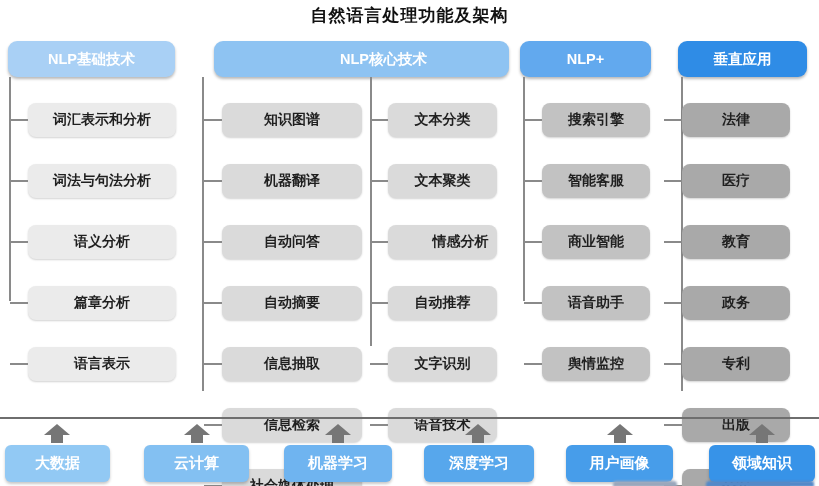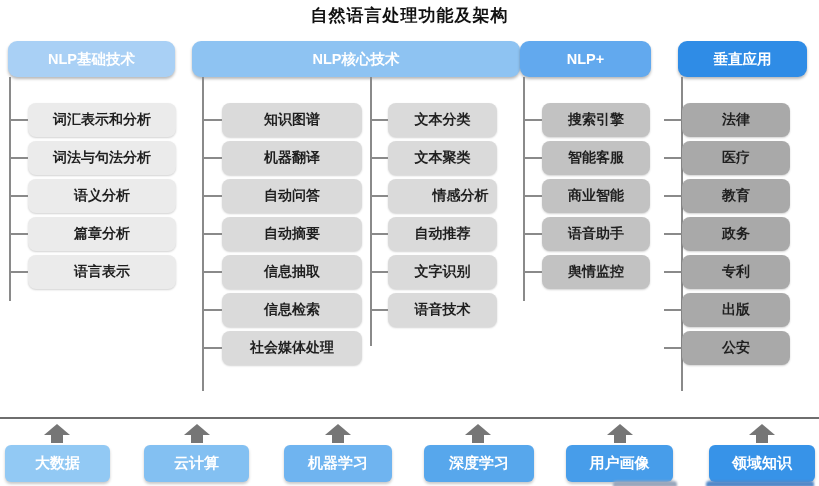--- a/index.html
+++ b/index.html
@@ -12,25 +12,25 @@
     font-size:17px; font-weight:bold; color:#111; letter-spacing:1px;font-family:Liberation Mono, monospace;
   }
   
   .hdr {
     position:absolute; top:41px; height:36px; border-radius:9px;
     color:#fff; font-weight:bold; font-size:14.5px;
     display:flex; align-items:center; justify-content:center;
     box-shadow:0 2px 3px rgba(0,0,0,0.28);
   }
   .hdr1 { left:8px;   width:167px; }
-  .hdr2 { left:192px; width:328px; }
+  .hdr2 { left:214px; width:251px;padding-left:44px; }
   .hdr3 { left:520px; width:131px; }
   .hdr4 { left:678px; width:129px; }
   
-  .grp { position:absolute; top:103px; display:flex; flex-direction:column; gap:4px; }
+  .grp { position:absolute; top:103px; display:flex; flex-direction:column; gap:27px; }
   .g1  { left:28px;  width:148px; }
   .g2a { left:222px; width:140px; }
   .g2b { left:388px; width:109px; }
   .g3  { left:542px; width:108px; }
   .g4  { left:682px; width:108px; }
   .item {
     position:relative; height:34px; border-radius:8px;
     display:flex; align-items:center; justify-content:center;
     font-size:14px; font-weight:bold; color:#1f1f1f;
     box-shadow:0 1px 2px rgba(0,0,0,0.18);

